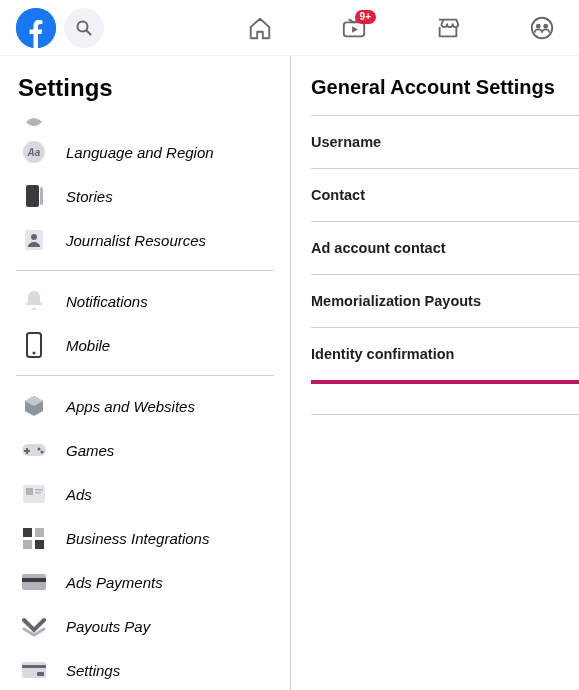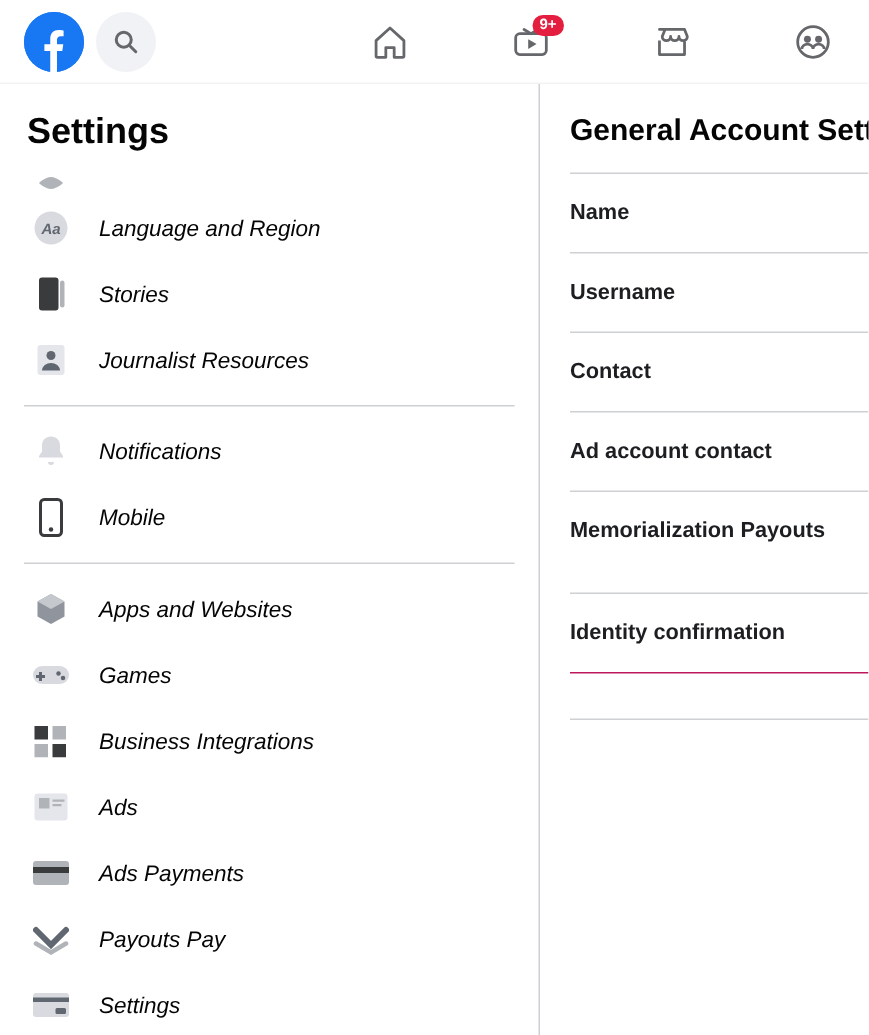--- a/index.html
+++ b/index.html
@@ -52,21 +52,21 @@
     border-radius:9px;
     padding:1px 5px;
     line-height:12px;
   }
   .content {
     display:flex;
     width:579px;
     height:634px;
   }
   .sidebar {
-    width: 360px;
+    width: 291px;
     padding: 14px 8px 0 8px;
     border-right: 1px solid #ced0d4;
     height:100%;
     overflow:hidden;
   }
   .sidebar h1 {
     font-size: 24px;
     font-weight: 800;
     padding: 4px 8px 6px 10px;
   }
@@ -108,21 +108,21 @@
     padding-bottom:16px;
   }
   .row {
     border-top:1px solid #ced0d4;
     padding: 18px 0;
     font-size:14.5px;
     font-weight:700;
     color:#1c1e21;
     white-space:nowrap;
   }
-  .row.last-sep { border-bottom:1px solid #be185d;margin-top:15px; }
+  .row.last-sep { border-bottom:4px solid #be185d; }
   .gap { height:30px; }
   .full-sep { border-top:1px solid #ced0d4; }
   svg { display:block; }
   .truncated {
     height:22px;
     overflow:hidden;
     display:flex;
     align-items:flex-end;
     padding:0 8px;
     gap:14px;
@@ -254,42 +254,42 @@
             <rect x="5" y="7" width="2" height="6" fill="#606770"></rect>
             <rect x="3" y="9" width="6" height="2" fill="#606770"></rect>
             <circle cx="18" cy="8" r="1.5" fill="#606770"></circle>
             <circle cx="21" cy="11" r="1.5" fill="#606770"></circle>
           </svg>
       </span>
       <span class="side-label">Games</span>
     </div>
     <div class="side-item">
       <span class="side-icon">
+        <svg width="24" height="20" viewBox="0 0 24 20">
+            <rect x="1" y="1" width="22" height="18" rx="2" fill="#e4e6eb"></rect>
+            <rect x="4" y="4" width="7" height="7" fill="#b0b3b8"></rect>
+            <rect x="13" y="5" width="8" height="1.5" fill="#b0b3b8"></rect>
+            <rect x="13" y="8" width="6" height="1.5" fill="#b0b3b8"></rect>
+          </svg>
+      </span>
+      <span class="side-label">Ads</span>
+    </div>
+    <div class="side-item">
+      <span class="side-icon">
         <svg width="24" height="22" viewBox="0 0 24 22">
             <rect x="1" y="1" width="9" height="9" fill="#3a3b3c"></rect>
             <rect x="13" y="1" width="9" height="9" fill="#b0b3b8"></rect>
             <rect x="1" y="13" width="9" height="9" fill="#b0b3b8"></rect>
             <rect x="13" y="13" width="9" height="9" fill="#3a3b3c"></rect>
           </svg>
       </span>
       <span class="side-label">Business Integrations</span>
     </div>
     <div class="side-item">
       <span class="side-icon">
-        <svg width="24" height="20" viewBox="0 0 24 20">
-            <rect x="1" y="1" width="22" height="18" rx="2" fill="#e4e6eb"></rect>
-            <rect x="4" y="4" width="7" height="7" fill="#b0b3b8"></rect>
-            <rect x="13" y="5" width="8" height="1.5" fill="#b0b3b8"></rect>
-            <rect x="13" y="8" width="6" height="1.5" fill="#b0b3b8"></rect>
-          </svg>
-      </span>
-      <span class="side-label">Ads</span>
-    </div>
-    <div class="side-item">
-      <span class="side-icon">
         <svg width="26" height="18" viewBox="0 0 26 18">
             <rect x="1" y="1" width="24" height="16" rx="2" fill="#b0b3b8"></rect>
             <rect x="1" y="5" width="24" height="4" fill="#3a3b3c"></rect>
           </svg>
       </span>
       <span class="side-label">Ads Payments</span>
     </div>
     <div class="side-item">
       <span class="side-icon">
         <svg width="24" height="22" viewBox="0 0 24 22">
@@ -306,21 +306,20 @@
             <rect x="1" y="4" width="24" height="3" fill="#606770"></rect>
             <rect x="16" y="11" width="7" height="4" rx="1" fill="#606770"></rect>
           </svg>
       </span>
       <span class="side-label">Settings</span>
     </div>
   </div>
 
   <div class="main">
     <h2>General Account Settings</h2>
-    <div class="row">Name</div>
     <div class="row">Username</div>
     <div class="row">Contact</div>
     <div class="row">Ad account contact</div>
     <div class="row">Memorialization Payouts</div>
     <div class="row last-sep">Identity confirmation</div>
     <div class="gap"></div>
     <div class="full-sep"></div>
   </div>
 </div>
 

